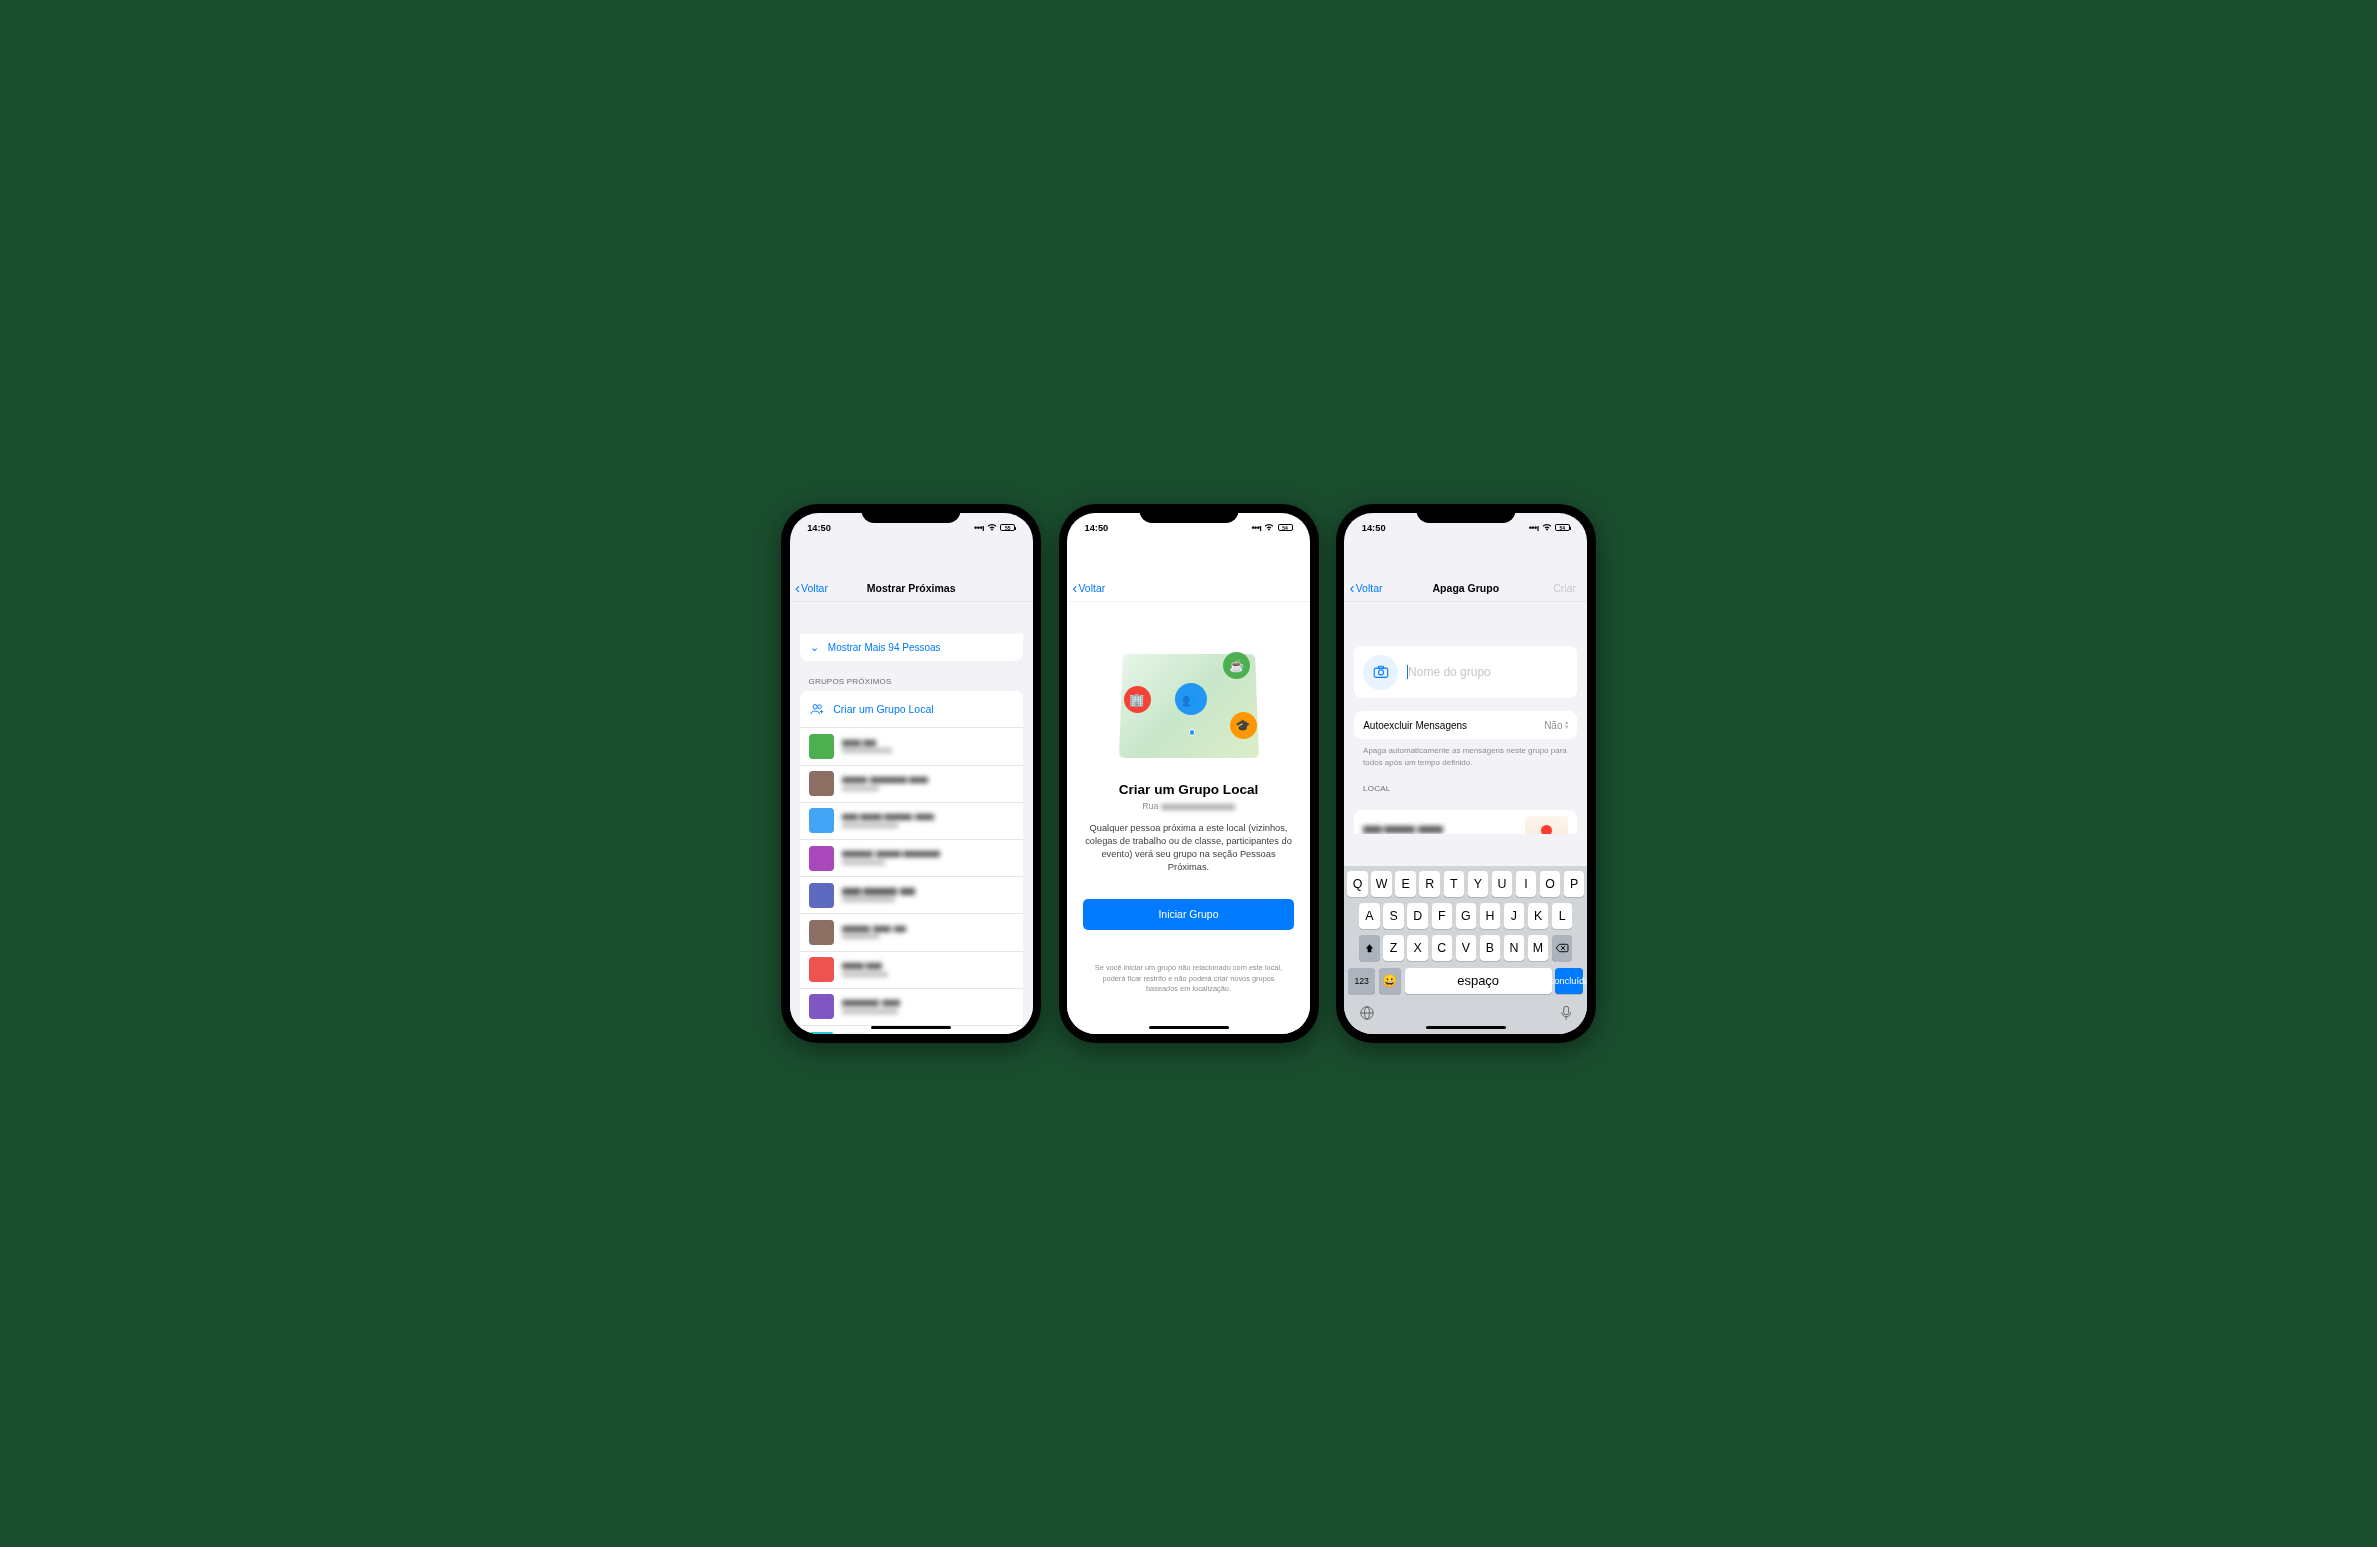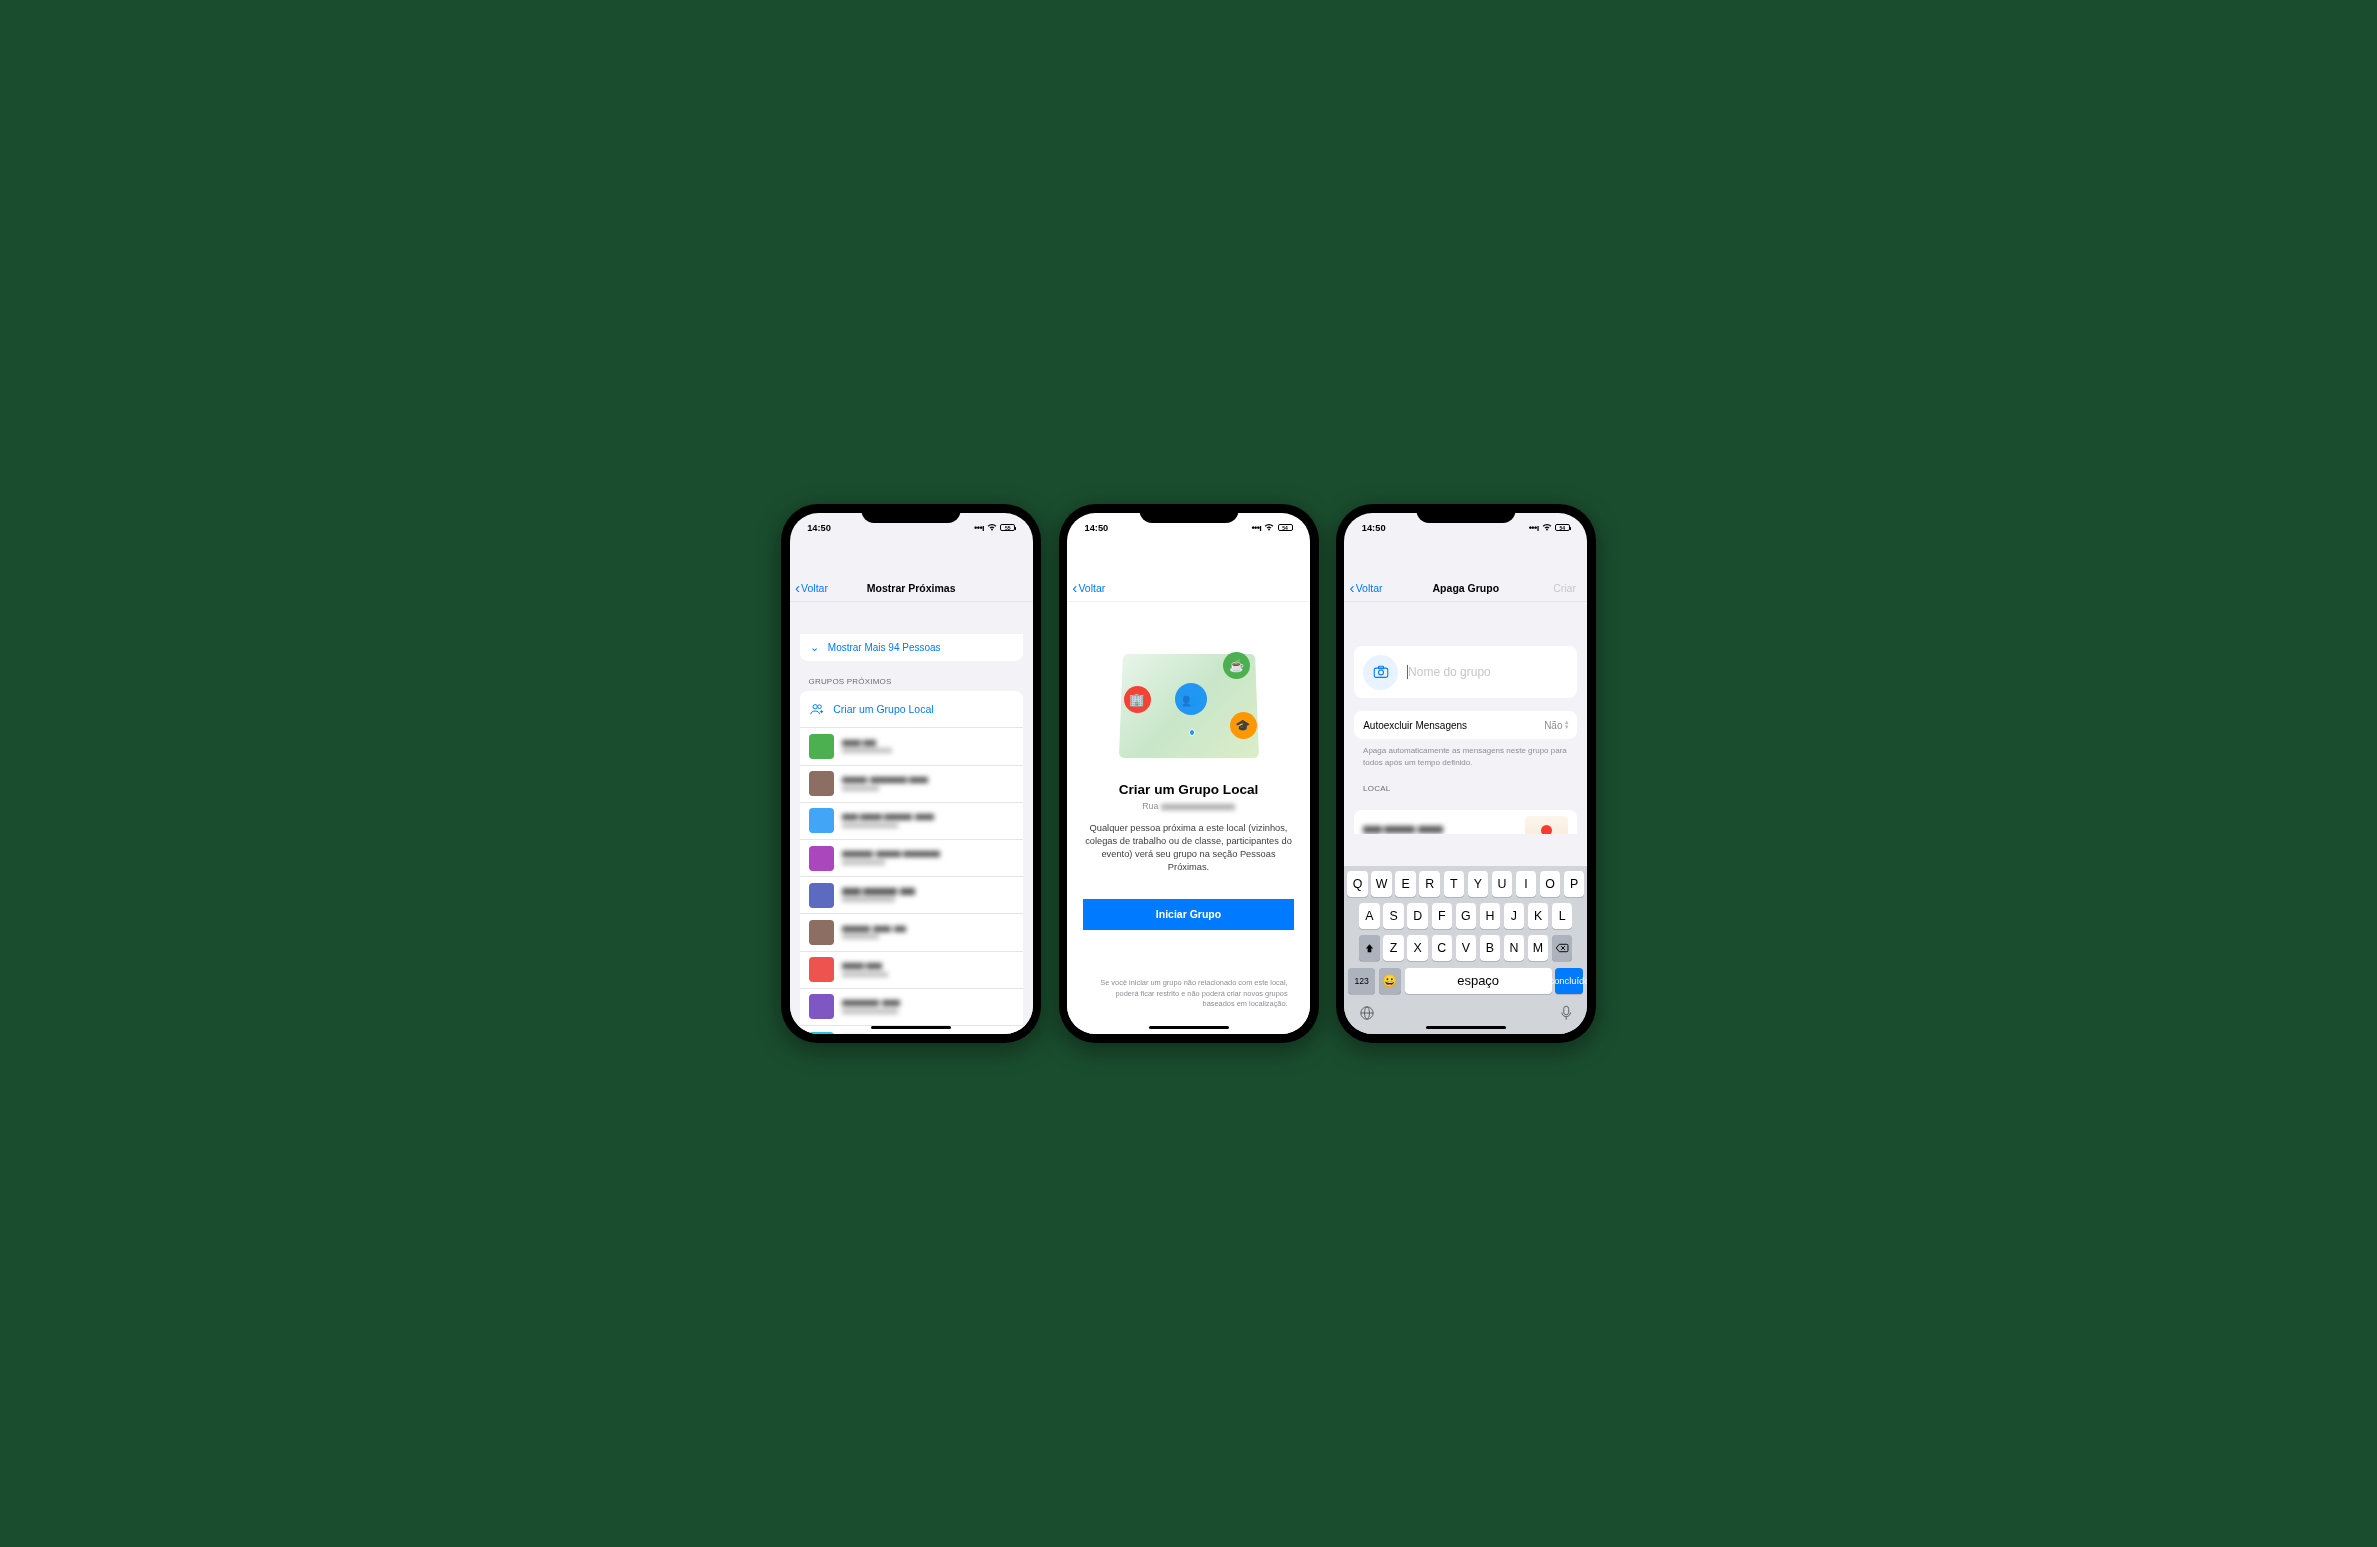--- a/index.html
+++ b/index.html
@@ -46,22 +46,22 @@
   .pin { position:absolute; width:27px; height:27px; border-radius:50%; display:flex; align-items:center; justify-content:center; color:#fff; font-size:12.4px; }
   .pin::after { content:""; position:absolute; bottom:-5px; left:50%; transform:translateX(-50%); border:5px solid transparent; border-top-color: inherit; }
   .pin.blue { background:#2196f3; left:54px; top:31px; width:32px; height:32px; border-top-color:#2196f3; }
   .pin.green { background:#4caf50; right:6.2px; top:0; border-top-color:#4caf50; }
   .pin.red { background:#f44336; left:3.1px; top:34px; border-top-color:#f44336; }
   .pin.orange { background:#ff9800; right:0; bottom:18.6px; border-top-color:#ff9800; }
   .dot { position:absolute; width:6.2px; height:6.2px; border-radius:50%; background:#2196f3; left:68px; bottom:21.7px; border:1.2px solid #fff; }
   .h-title { font-size: 13.6px; font-weight: 600; margin-top: 25px; text-align:center; }
   .h-sub { font-size: 8.7px; color:#8e8e93; margin-top: 3.7px; }
   .h-desc { font-size: 9.3px; color:#3c3c43; text-align:center; margin-top: 11px; line-height:1.4; }
-  .primary-btn { background:#007aff; color:#fff; width:100%; padding: 9.3px; border-radius: 0; font-size: 10.5px; font-weight:700; text-align:center; margin-top:25px; cursor:pointer; }
-  .foot-note { font-size:7.4px; color:#8e8e93; text-align:right; margin-top:auto; margin-bottom: 25px; padding: 0 6.2px; line-height:1.4; }
+  .primary-btn { background:#007aff; color:#fff; width:100%; padding: 9.3px; border-radius: 5px; font-size: 10.5px; font-weight:400; text-align:center; margin-top:25px; cursor:pointer; }
+  .foot-note { font-size:7.4px; color:#8e8e93; text-align:center; margin-top:auto; margin-bottom: 40px; padding: 0 6.2px; line-height:1.4; }
 
   
   .card { background:#fff; margin: 12.4px 10px 0; border-radius:7.4px; padding:8.7px; }
   .group-name-row { display:flex; align-items:center; gap:8.7px; }
   .cam-circle { width:35px; height:35px; border-radius:50%; background:#e8f3ff; display:flex; align-items:center; justify-content:center; color:#007aff; font-size:13.6px; }
   .group-input { flex:1; font-size:12px; border:none; outline:none; color:#000; }
   .group-input::placeholder { color:#c7c7cc; }
   .cursor-line { width:1.2px; height:13.6px; background:#007aff; display:inline-block; vertical-align:middle; }
   .setting-row { display:flex; justify-content:space-between; align-items:center; font-size:10px; }
   .setting-val { color:#8e8e93; display:flex; align-items:center; gap:2.5px; }

